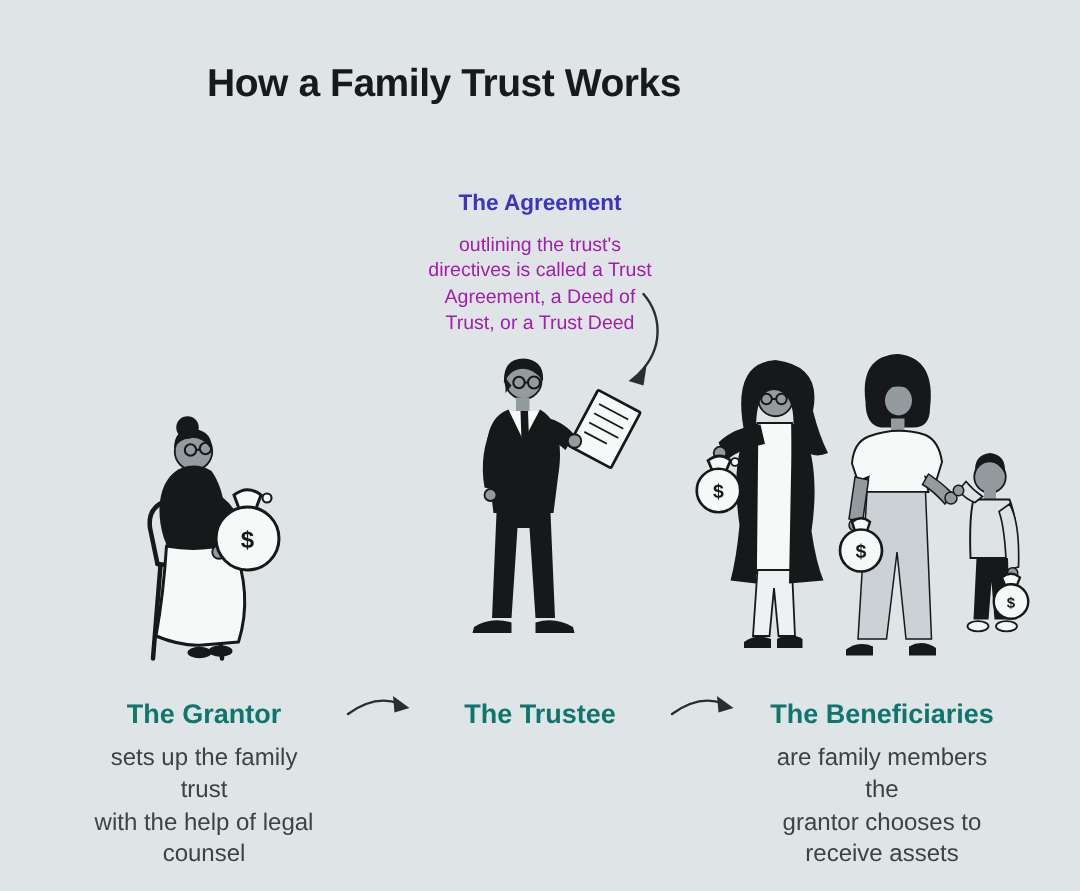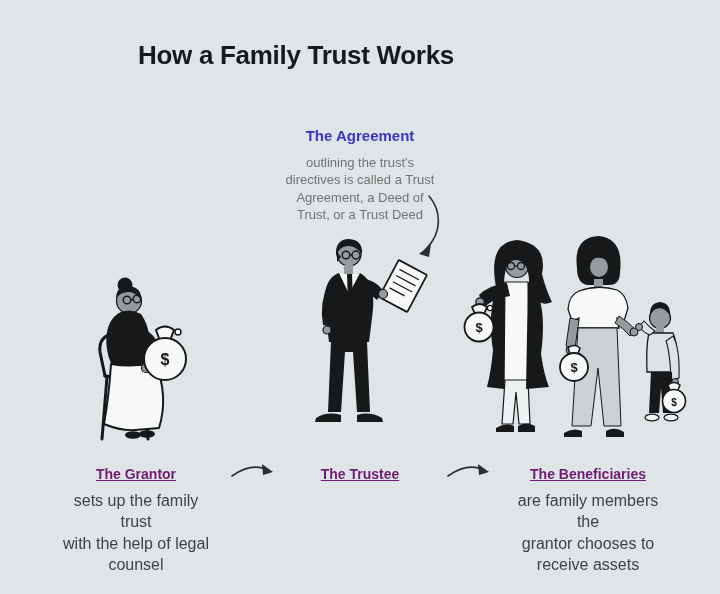--- a/index.html
+++ b/index.html
@@ -8,23 +8,23 @@
     background:#dfe4e7;overflow:hidden;
     font-family:"Liberation Sans",sans-serif;
   }
   .page-title{
     position:absolute;top:40px;left:0;width:592px;margin:0;
     text-align:center;font-size:26px;font-weight:700;
     letter-spacing:-0.3px;color:#17191b;
   }
   .doc-block{position:absolute;top:127px;left:260px;width:200px;text-align:center;}
   .doc-block h2{margin:0 0 7px;font-size:15px;font-weight:700;color:#3b33c6;}
-  .doc-block p{margin:10px auto;font-size:13px;line-height:1.33;color:#737373;white-space:pre-line;}
+  .doc-block p{margin:10px auto;font-size:13px;line-height:1.33;color:#a21caf;white-space:pre-line;}
   .role{position:absolute;top:466px;text-align:center;}
-  .role h3{margin:0 0 8px;font-size:14px;font-weight:700;color:#701a75;text-decoration:underline;}
+  .role h3{margin:0 0 8px;font-size:18px;font-weight:700;color:#0f766e;}
   .role p{margin:0 auto;font-size:16px;line-height:1.33;color:#3c4246;white-space:pre-line;}
   .role-grantor{left:46px;width:180px;}
   .role-trustee{left:270px;width:180px;}
   .role-beneficiaries{left:498px;width:180px;text-align:center;}
   svg.abs{position:absolute;display:block;}
   .fig-grantor{left:85px;top:276px;}
   .fig-trustee{left:303px;top:232px;}
   .fig-beneficiaries{left:460px;top:230px;}
   .arrow-doc{left:404px;top:192px;}
   .swoosh-1{left:228px;top:460px;}

